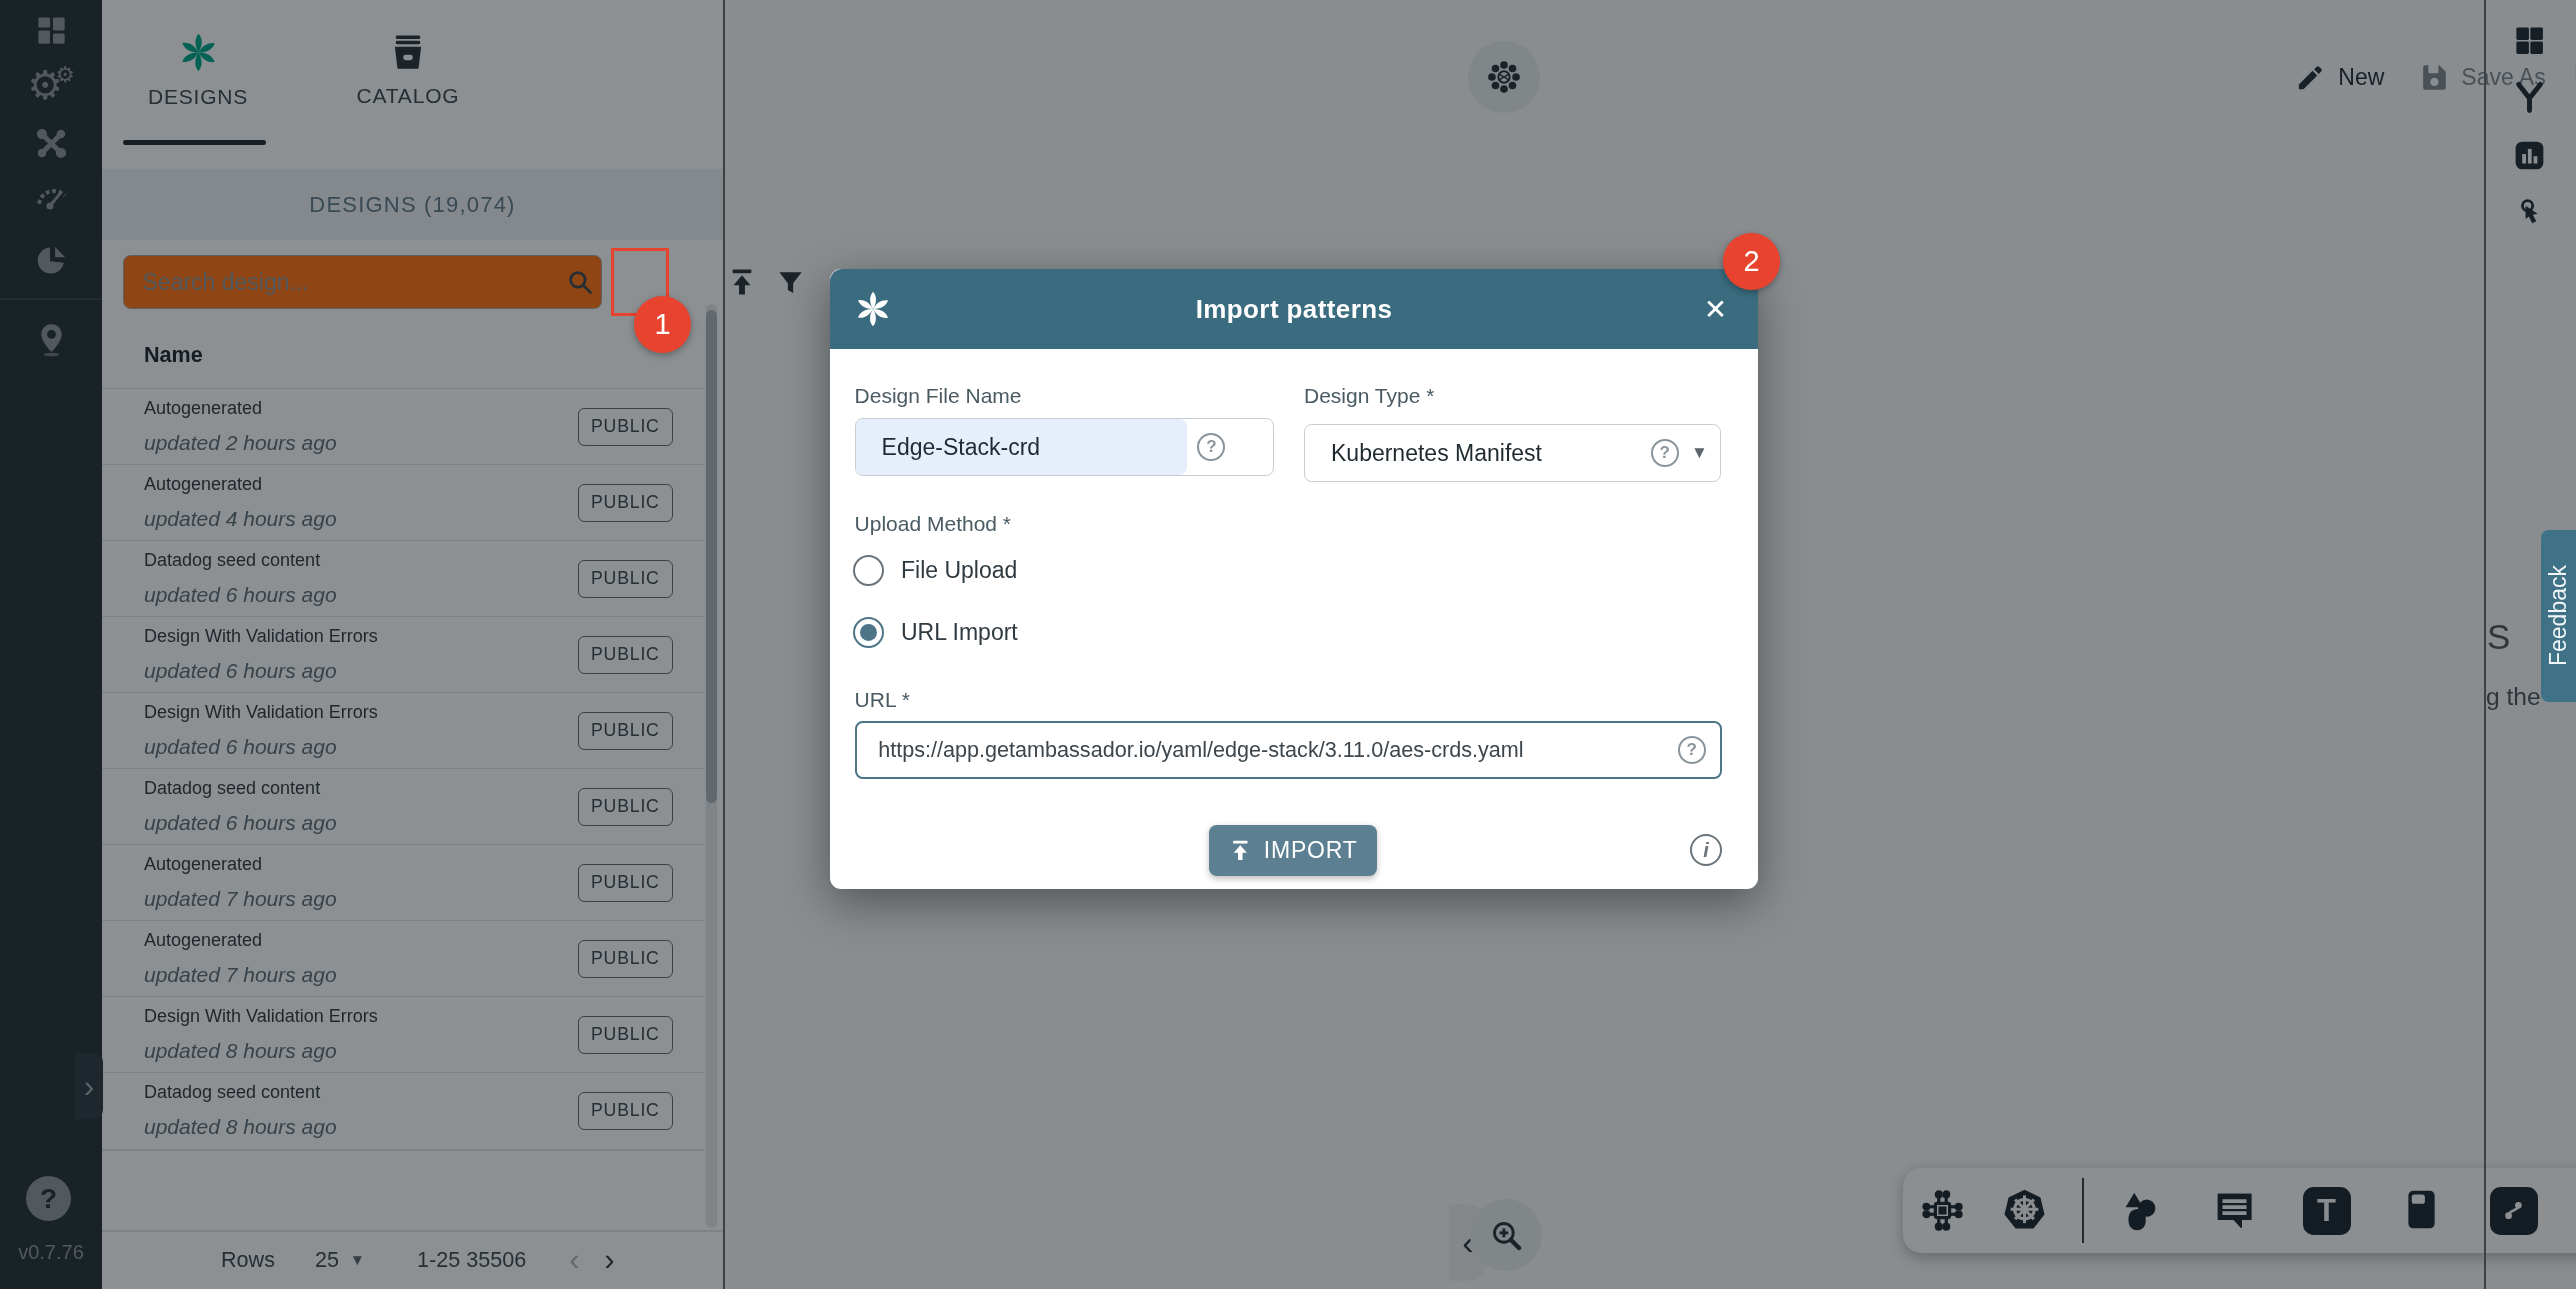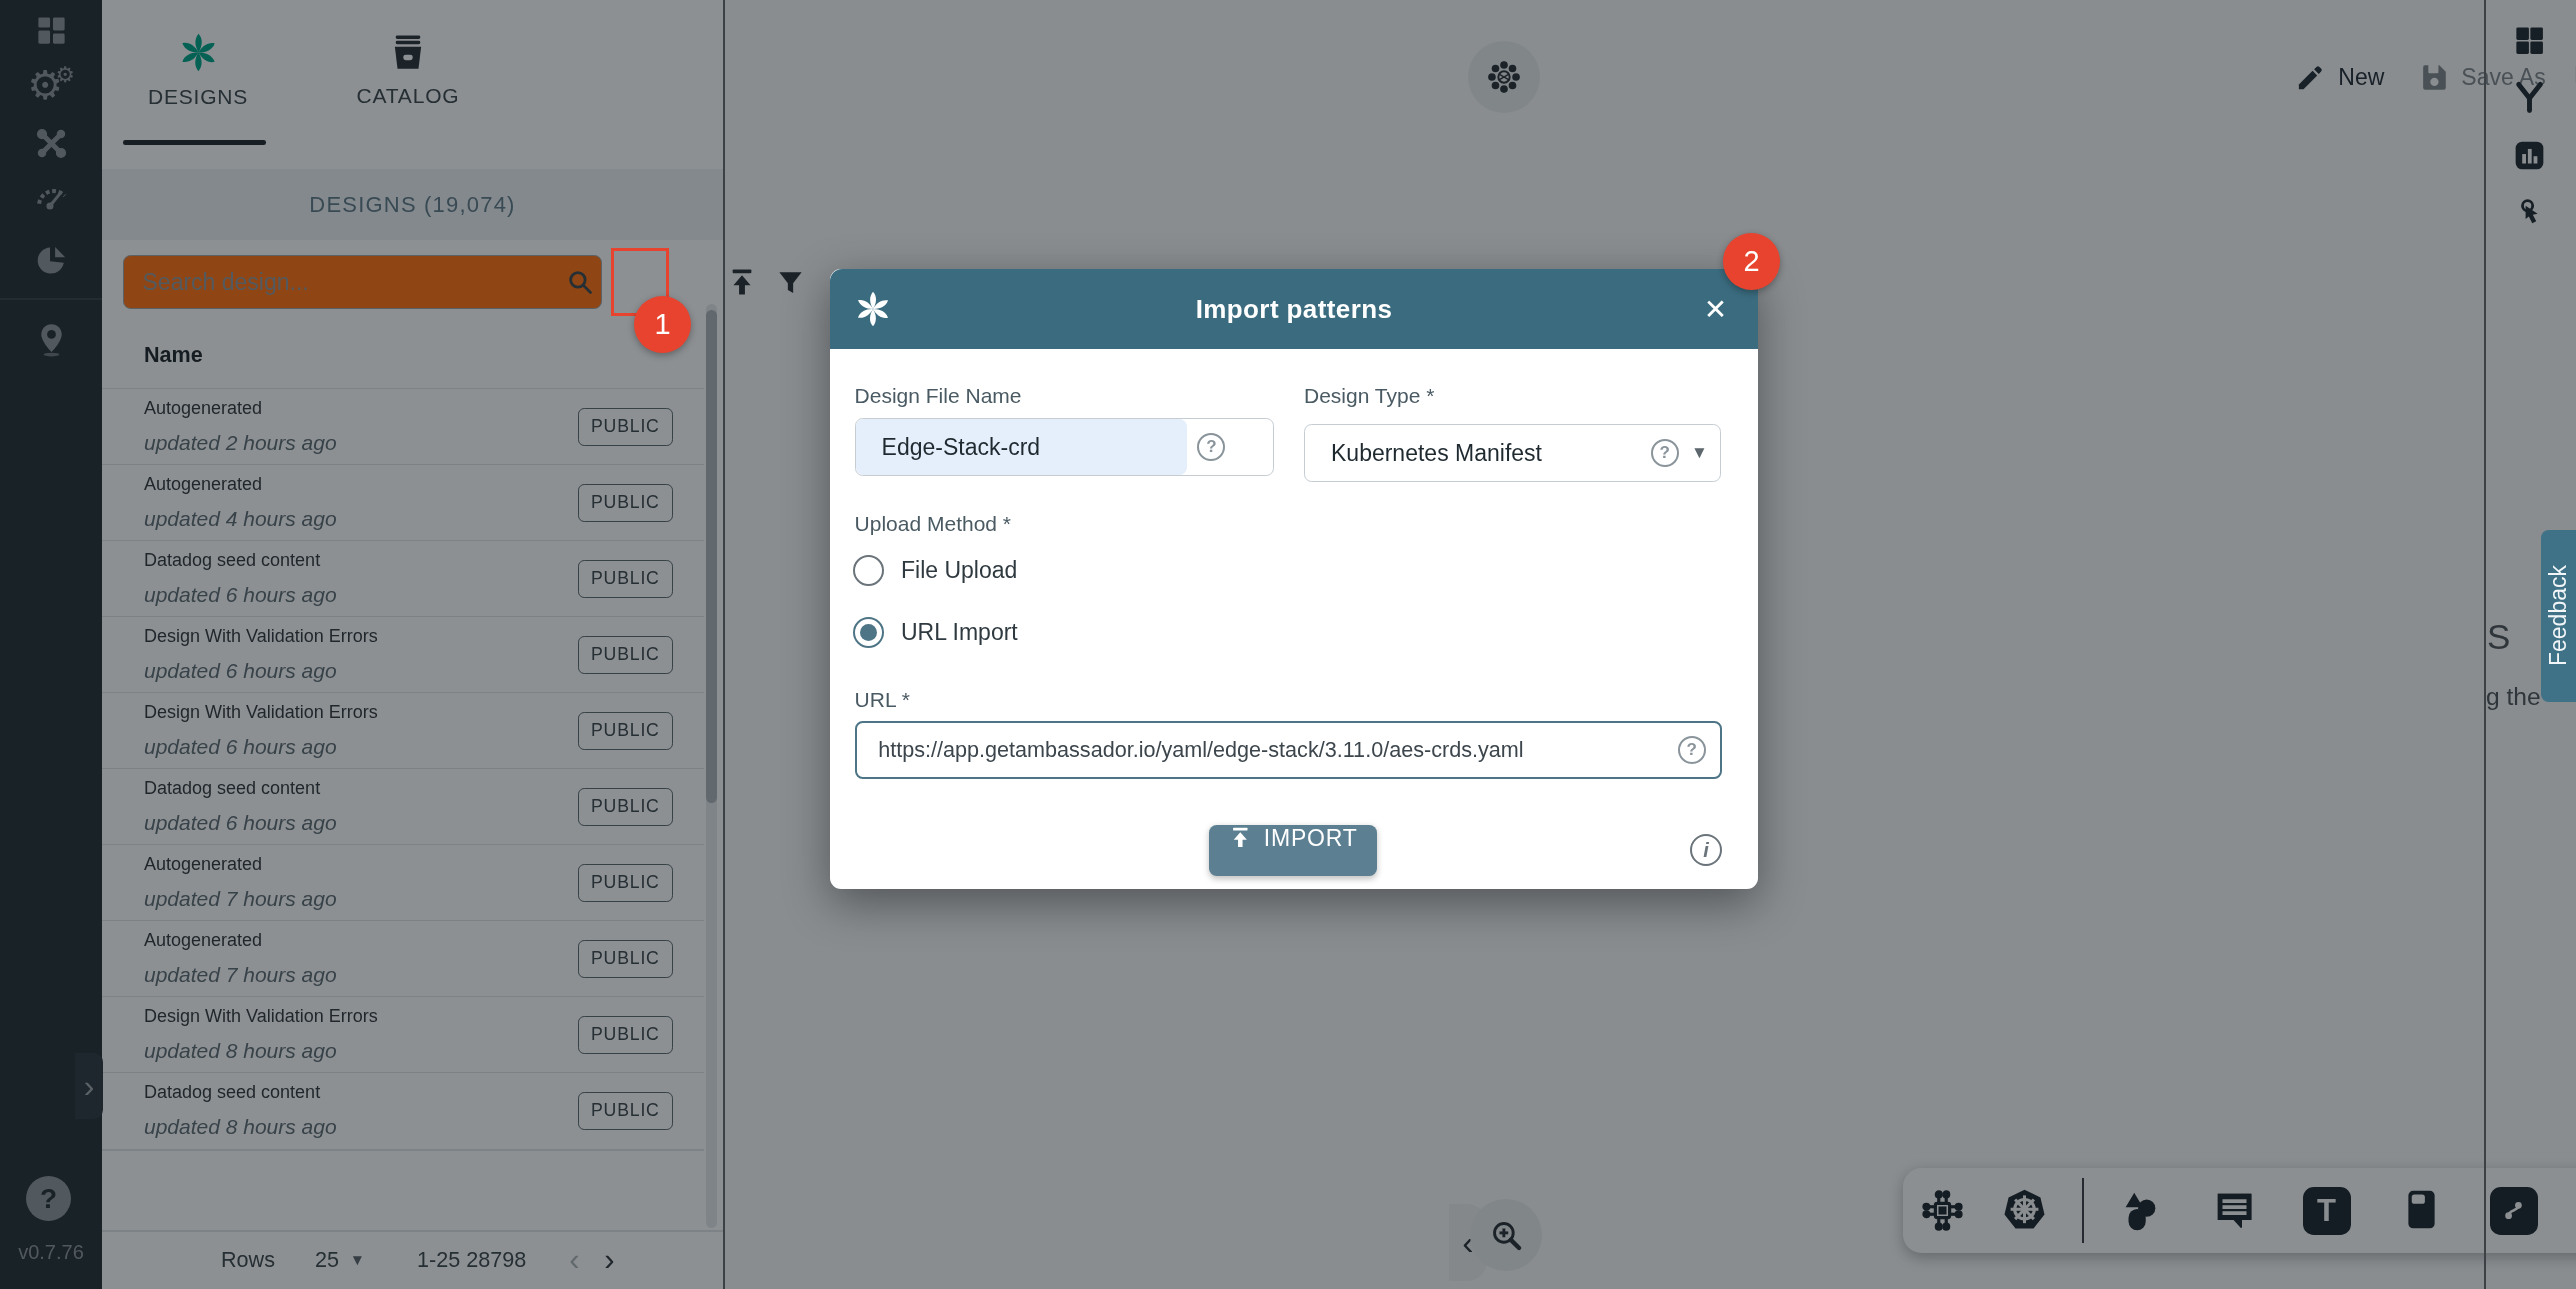--- a/index.html
+++ b/index.html
@@ -85,21 +85,21 @@
     font-family:inherit; flex:1; height:100%; padding-left:26px; border-radius:7.7px; }
   .help-circle { width:28px; height:28px; border:2.3px solid #8A949B; border-radius:50%;
     color:#8A949B; font-size:17px; font-weight:bold; flex:0 0 auto; }
   .radio-row { position:absolute; display:flex; align-items:center; gap:17px; }
   .radio-outer { width:31px; height:31px; border-radius:50%; border:2.3px solid #6A747A; }
   .radio-outer.sel { border-color:#4E7586; }
   .radio-dot { width:17px; height:17px; border-radius:50%; background:#4E7586; }
   .radio-label { font-size:23px; color:#2F3A40; }
   #import-btn { position:absolute; left:379px; top:556px; width:168px; height:51px;
     background:#5C8092; border:none; border-radius:7.7px; color:#fff; font-size:23px;
-    letter-spacing:0.8px; display:flex; justify-content:center; gap:10.8px;
+    letter-spacing:0.8px; display:flex; align-items:center; justify-content:center; gap:10.8px;
     font-family:inherit; box-shadow:0 2.3px 6.2px rgba(0,0,0,0.25); cursor:pointer; }
   .red-badge { width:57px; height:57px; border-radius:50%; background:#E8432E; color:#fff;
     font-size:29px; z-index:120; box-shadow:0 2.3px 7.7px rgba(0,0,0,0.3); }
   #highlight-rect { left:611px; top:248px; width:58px; height:68px; border:3.8px solid #E8432E; z-index:118; }
 </style>
 </head>
 <body>
 
 <div id="app">
 
@@ -271,21 +271,21 @@
       <span class="design-badge">PUBLIC</span>
     </div>
   </div>
     <div id="rows-end" class="abs"></div>
 
     <div id="pager-line" class="abs"></div>
     <div id="pager" class="abs">
       <span style="margin-left:119px;">Rows</span>
       <span style="margin-left:40px;">25</span>
       <span style="margin-left:10.8px; font-size:15.4px; color:#5C666C;">▼</span>
-      <span style="margin-left:52px;">1-25 28798</span>
+      <span style="margin-left:52px;">1-25 35506</span>
       <span style="margin-left:43px; font-size:31px; color:#A8B0B5;">‹</span>
       <span style="margin-left:24.6px; font-size:31px; color:#2F3A40;">›</span>
     </div>
   </section>
 
   <div id="v-divider" class="abs"></div>
 
   <section class="abs" style="left:725px; top:0; width:1851px; height:1290px;">
 
     <div class="abs circle-btn flexc" style="left:743px; top:41px; width:72px; height:72px;">

